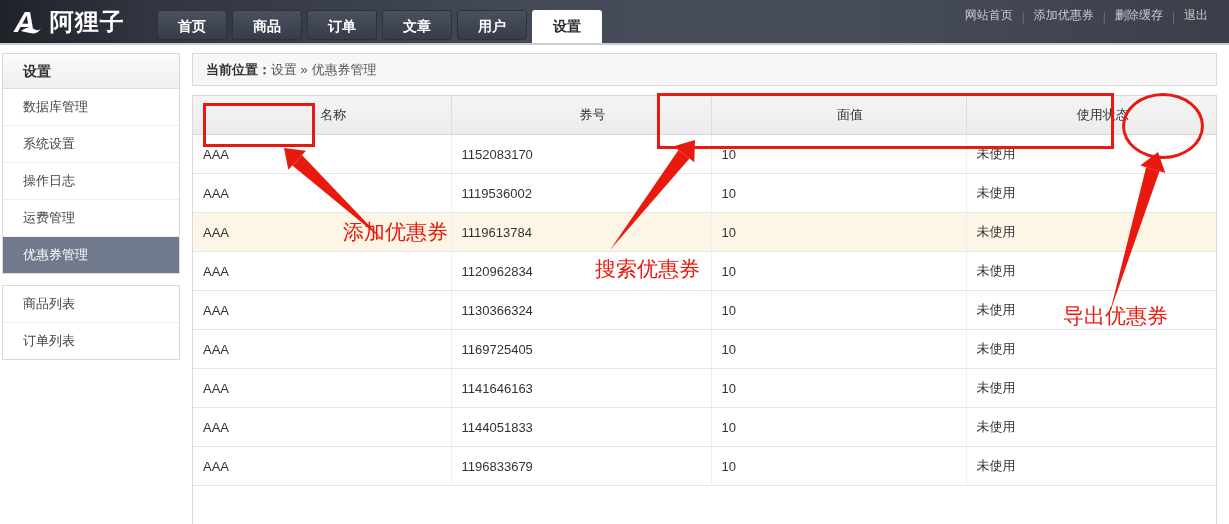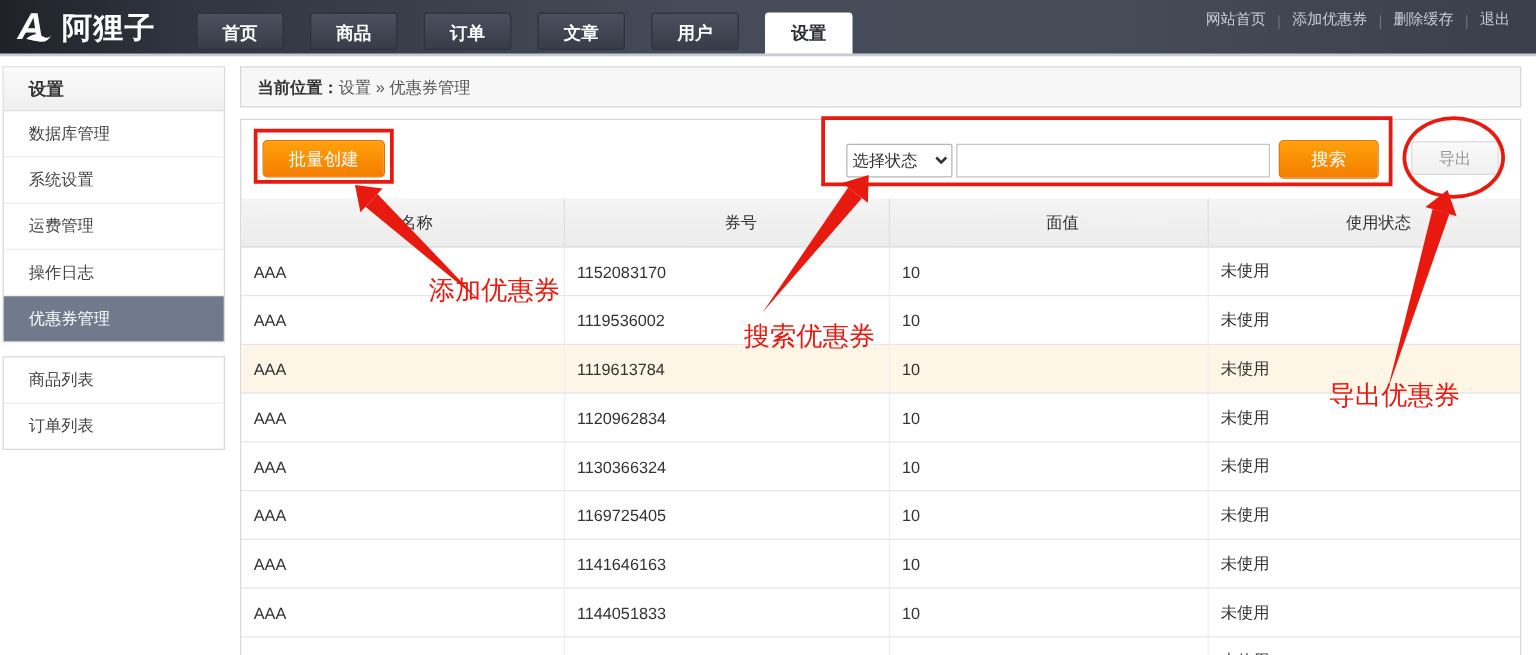--- a/index.html
+++ b/index.html
@@ -11,21 +11,21 @@
   
   .topbar{
     position:absolute;left:0;top:0;width:1229px;height:45px;
     background:linear-gradient(90deg,#1f2228 0%,#303540 12%,#454b58 45%,#474c59 70%,#3a3f4a 100%);
     border-bottom:2px solid #c9ccd2;box-sizing:border-box;
   }
   .logo{position:absolute;left:14px;top:4px;display:flex;align-items:center;color:#fff;cursor:pointer;}
   .logo-a{font-weight:900;font-style:italic;font-size:30px;line-height:36px;letter-spacing:-2px;}
   .logo-tail{margin-left:-14px;margin-top:16px;}
   .logo-text{font-size:24px;font-weight:bold;margin-left:8px;letter-spacing:1px;}
-  .topnav{position:absolute;left:157px;bottom:0;display:flex;gap:21px;align-items:flex-end;}
+  .topnav{position:absolute;left:157px;bottom:0;display:flex;gap:5px;align-items:flex-end;}
   .nav-item{
     width:70px;height:30px;line-height:30px;margin-bottom:3px;text-align:center;
     color:#fff;font-size:14px;font-weight:bold;cursor:pointer;border-radius:3px;
     background:linear-gradient(#4a505e,#373c48);border:1px solid #2e323c;box-sizing:border-box;
   }
   .nav-item.active{
     height:33px;line-height:33px;margin-bottom:0;border-radius:3px 3px 0 0;
     background:#fff;color:#2b2e33;border:0;
   }
   .quicklinks{position:absolute;right:12px;top:7px;font-size:12px;color:#c8ccd4;display:flex;align-items:flex-end;}
@@ -121,44 +121,35 @@
         <span class="sep">|</span>
         <span class="ql">退出</span>
       </div>
   </div>
 
   <div class="sidebar">
       <div class="side-group">
         <div class="side-header">设置</div>
         <div class="side-item">数据库管理</div>
         <div class="side-item">系统设置</div>
+        <div class="side-item">操作日志</div>
         <div class="side-item">运费管理</div>
-        <div class="side-item">操作日志</div>
         <div class="side-item active">优惠券管理</div>
       </div>
       <div class="side-group">
         <div class="side-item">商品列表</div>
         <div class="side-item">订单列表</div>
       </div>
     </div>
 
   <div class="breadcrumb">
     <b>当前位置：</b><span>设置 » 优惠券管理</span>
   </div>
 
   <div class="mainbox">
-    <div class="toolbar">
-      <div class="btn-orange btn-create">批量创建</div>
-      <select class="sel-status">
-        <option>选择状态</option>
-      </select>
-      <input class="inp-search" type="text" value="" style="">
-      <div class="btn-orange btn-search">搜索</div>
-      <div class="btn-export">导出</div>
-    </div>
     <table class="coupons">
       <colgroup>
           <col class="c1">
           <col class="c2">
           <col class="c3">
           <col class="c4">
         </colgroup>
       <thead>
           <tr>
             <th>名称</th>

